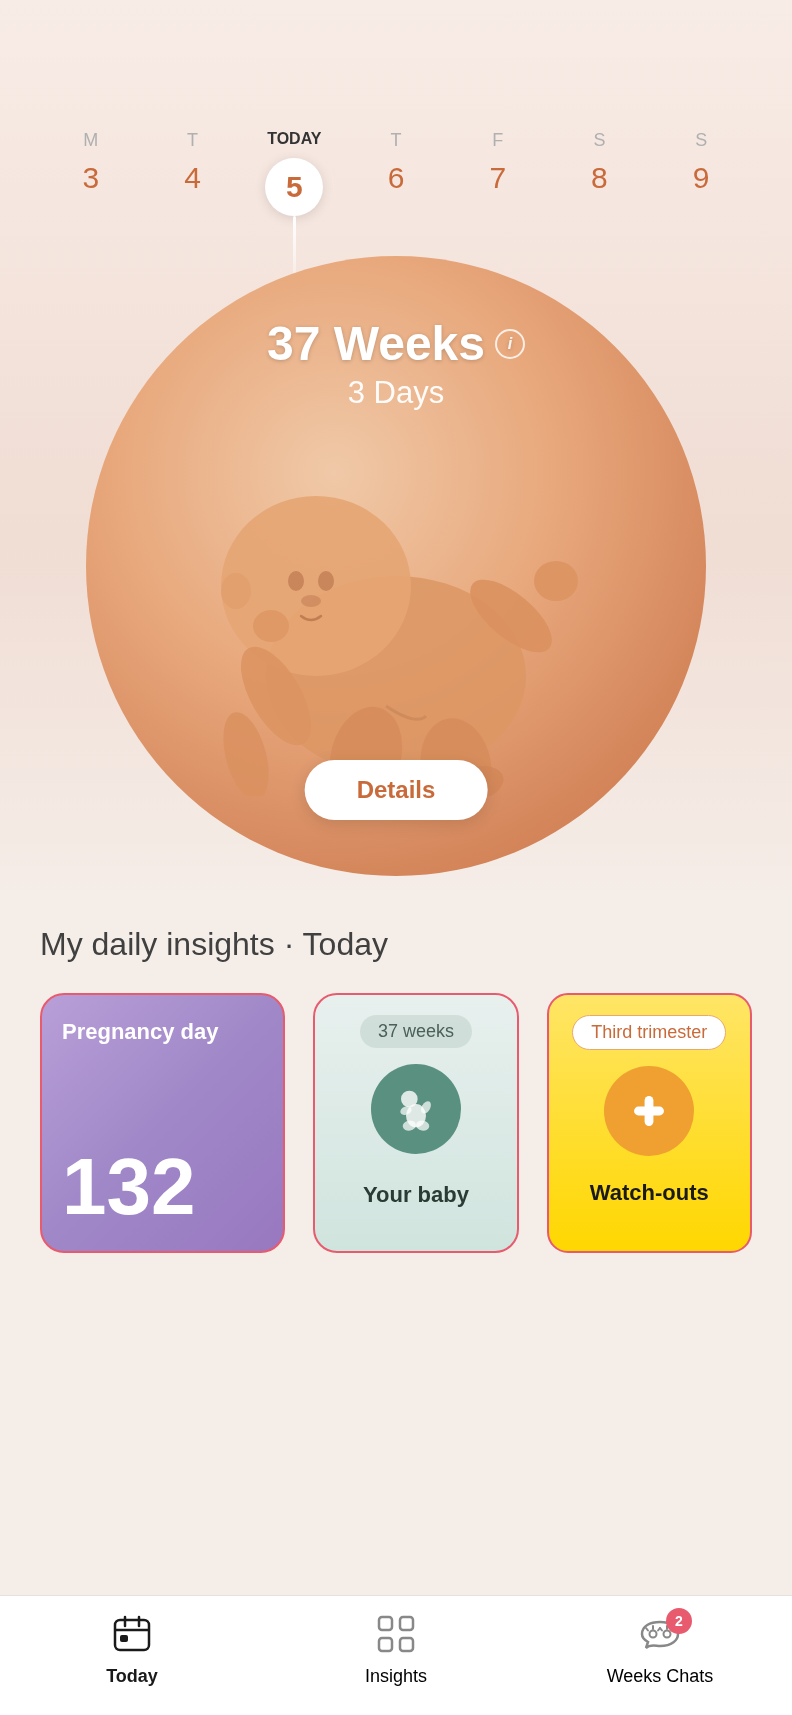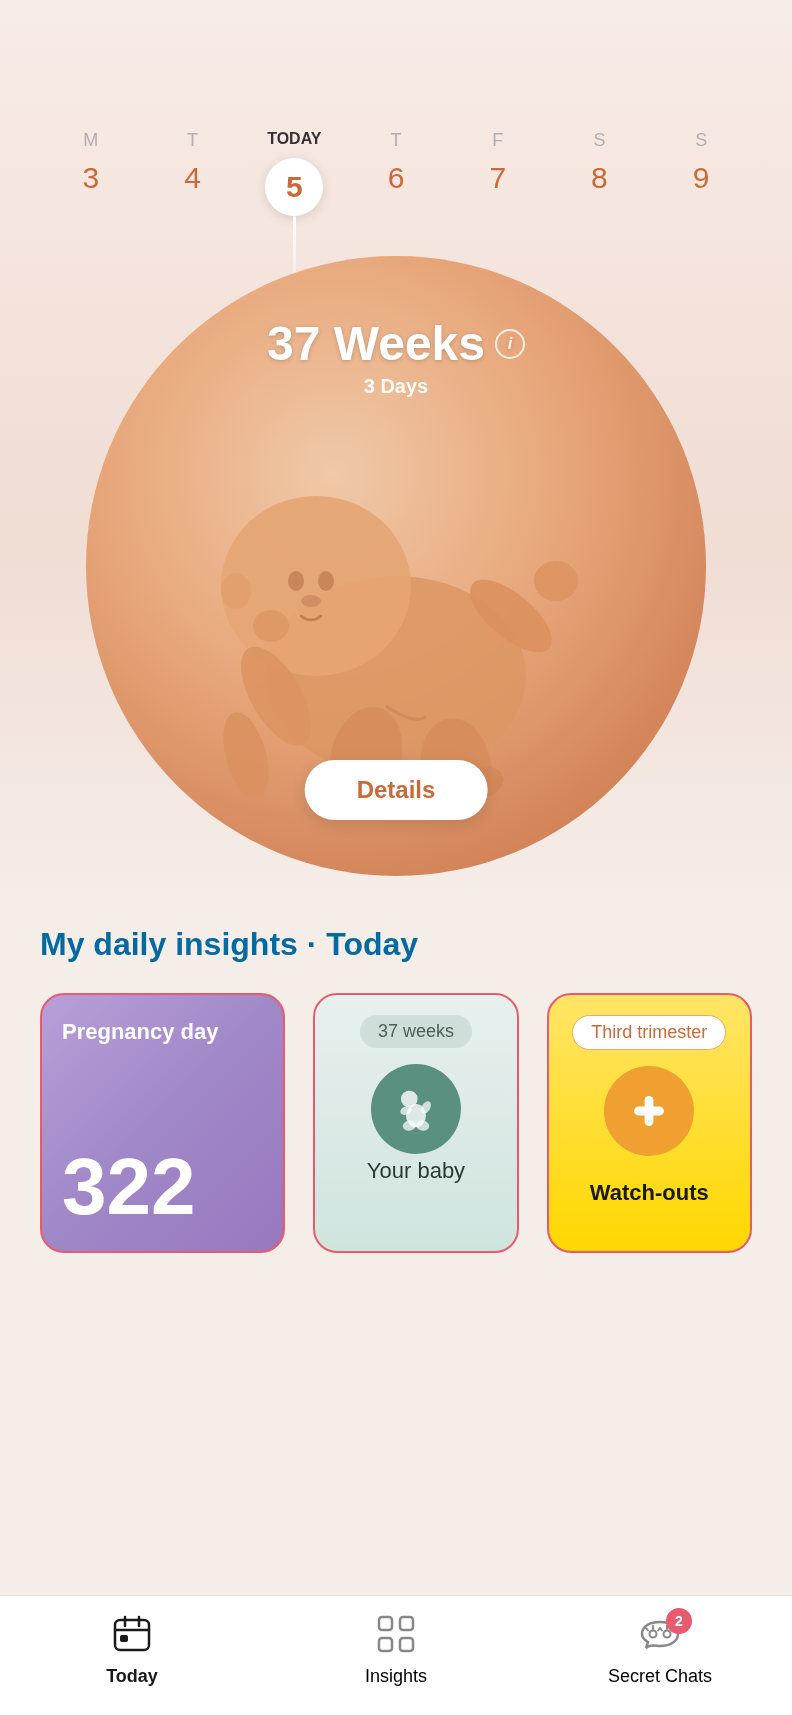--- a/index.html
+++ b/index.html
@@ -147,23 +147,23 @@
       align-items: center;
       justify-content: center;
       font-size: 16px;
       color: rgba(255,255,255,0.9);
       font-style: italic;
       font-weight: 600;
       flex-shrink: 0;
     }
 
     .baby-days-label {
-      font-size: 20px;
+      font-size: 31px;
       color: rgba(255,255,255,0.95);
-      font-weight: 700;
+      font-weight: 400;
       margin-top: 4px;
     }
 
     
     .baby-illustration {
       position: absolute;
       bottom: 80px;
       left: 50%;
       transform: translateX(-50%);
       width: 460px;
@@ -188,22 +188,22 @@
     }
 
     
     .insights-section {
       width: 100%;
       padding: 50px 40px 30px 40px;
     }
 
     .insights-title {
       font-size: 32px;
-      font-weight: 700;
-      color: #0369a1;
+      font-weight: 400;
+      color: #404040;
       margin-bottom: 30px;
     }
 
     .insights-cards {
       display: flex;
       gap: 28px;
       width: 100%;
     }
 
     .insight-card {
@@ -267,34 +267,35 @@
       border-radius: 50%;
       display: flex;
       align-items: center;
       justify-content: center;
       margin-top: 16px;
       font-size: 36px;
     }
 
     .card-baby-title {
       font-size: 22px;
-      font-weight: 400;
+      font-weight: 700;
       color: #2a3a34;
-      margin-top: 4px;
+      margin-top: 28px;
       padding-bottom: 20px;
     }
 
     
     .card-watchouts {
       background: linear-gradient(180deg, #ffe566 0%, #ffd700 100%);
       display: flex;
       flex-direction: column;
       align-items: center;
       justify-content: flex-start;
       position: relative;
+      border-radius: 21px;
     }
 
     .card-watchouts-badge {
       background: white;
       border-radius: 20px;
       padding: 6px 18px;
       font-size: 18px;
       color: #c96a3a;
       margin-top: 20px;
       font-weight: 500;
@@ -487,21 +488,21 @@
     </div>
   </div>
 
   <div class="insights-section">
     <div class="insights-title">My daily insights · Today</div>
 
     <div class="insights-cards">
 
       <div class="insight-card card-pregnancy">
         <span class="card-pregnancy-label">Pregnancy day</span>
-        <span class="card-pregnancy-number">322</span>
+        <span class="card-pregnancy-number">132</span>
       </div>
 
       <div class="insight-card card-baby">
         <div class="card-baby-weeks">37 weeks</div>
         <div class="card-baby-icon">
           <svg viewBox="0 0 60 60" width="50" height="50" xmlns="http://www.w3.org/2000/svg">
 
             <circle cx="22" cy="18" r="10" fill="rgba(255,255,255,0.8)"></circle>
             <ellipse cx="30" cy="38" rx="12" ry="14" fill="rgba(255,255,255,0.8)"></ellipse>
             <ellipse cx="18" cy="32" rx="7" ry="5" fill="rgba(255,255,255,0.7)" transform="rotate(-20 18 32)"></ellipse>
@@ -574,16 +575,16 @@
           <line x1="15" y1="17" x2="15" y2="14" stroke="#888" stroke-width="2" stroke-linecap="round"></line>
           <line x1="10" y1="18.5" x2="8" y2="16" stroke="#888" stroke-width="2" stroke-linecap="round"></line>
           <line x1="20" y1="18.5" x2="22" y2="16" stroke="#888" stroke-width="2" stroke-linecap="round"></line>
           <line x1="29" y1="17" x2="29" y2="14" stroke="#888" stroke-width="2" stroke-linecap="round"></line>
           <line x1="24" y1="18.5" x2="22" y2="16" stroke="#888" stroke-width="2" stroke-linecap="round"></line>
           <line x1="34" y1="18.5" x2="36" y2="16" stroke="#888" stroke-width="2" stroke-linecap="round"></line>
         </svg>
       </span>
       <div class="nav-badge">2</div>
     </div>
-    <span class="nav-label">Secret Chats</span>
+    <span class="nav-label">Weeks Chats</span>
   </div>
 
 </nav>
 
 </body></html>

